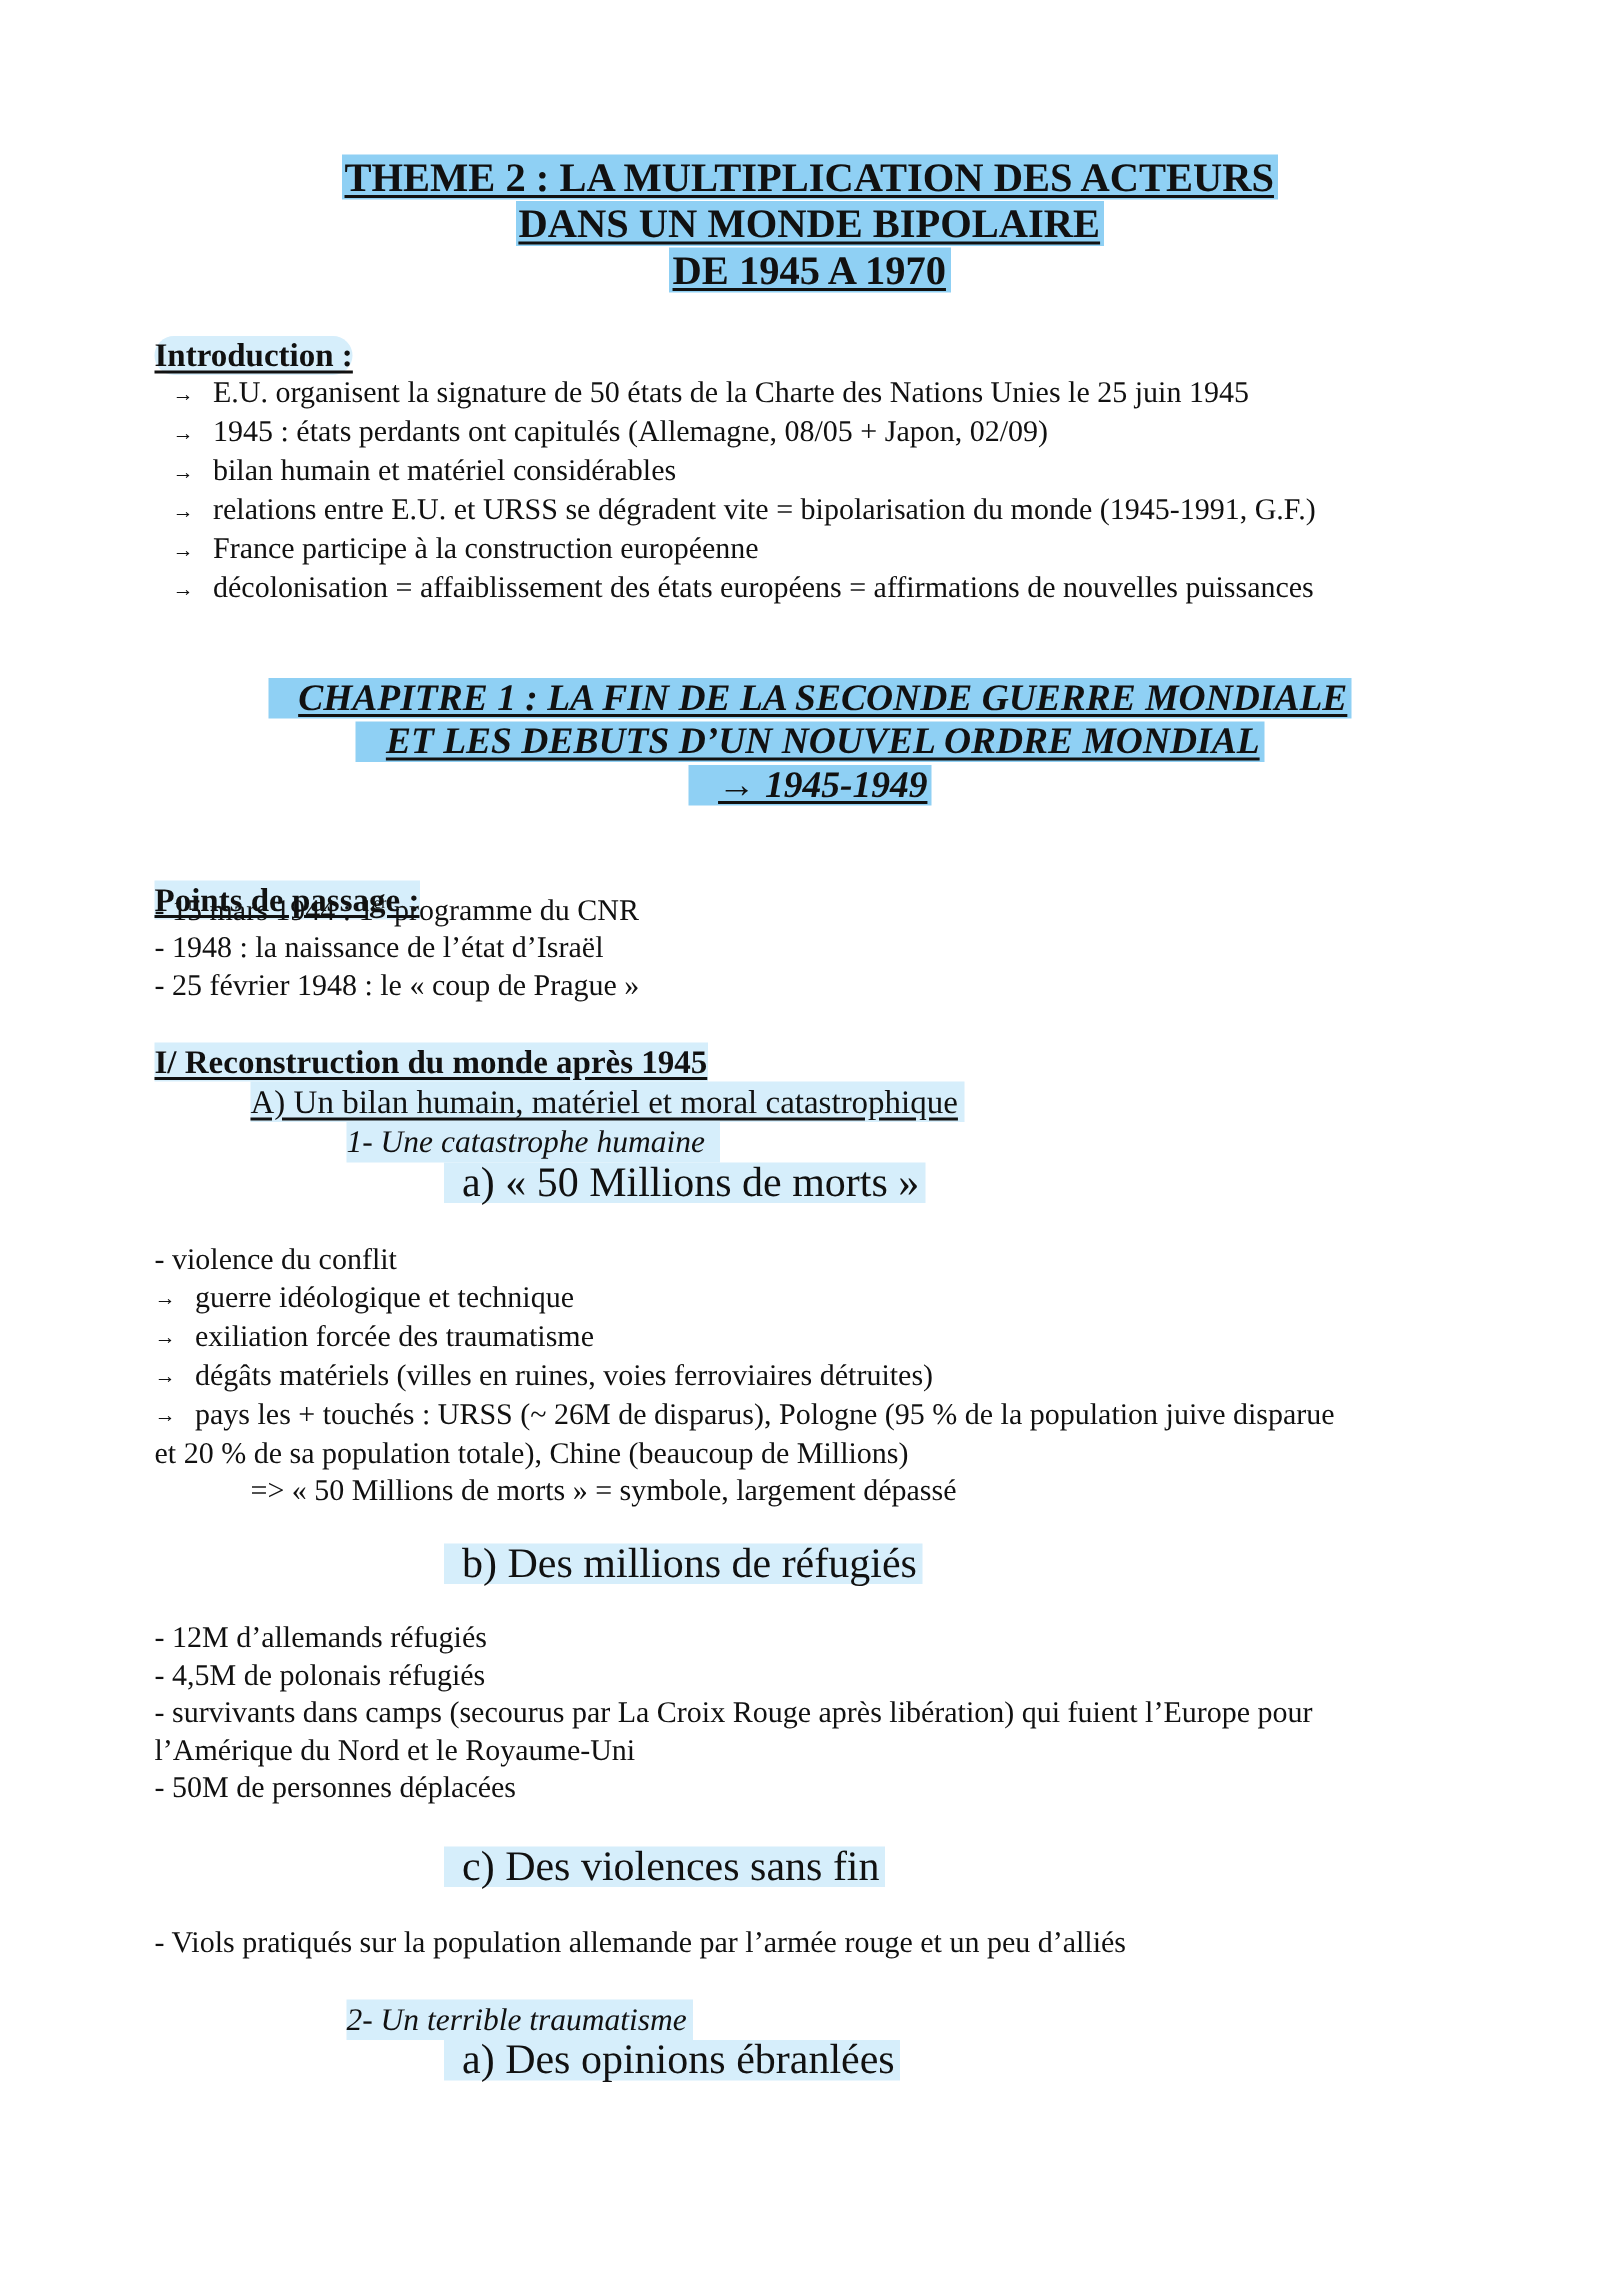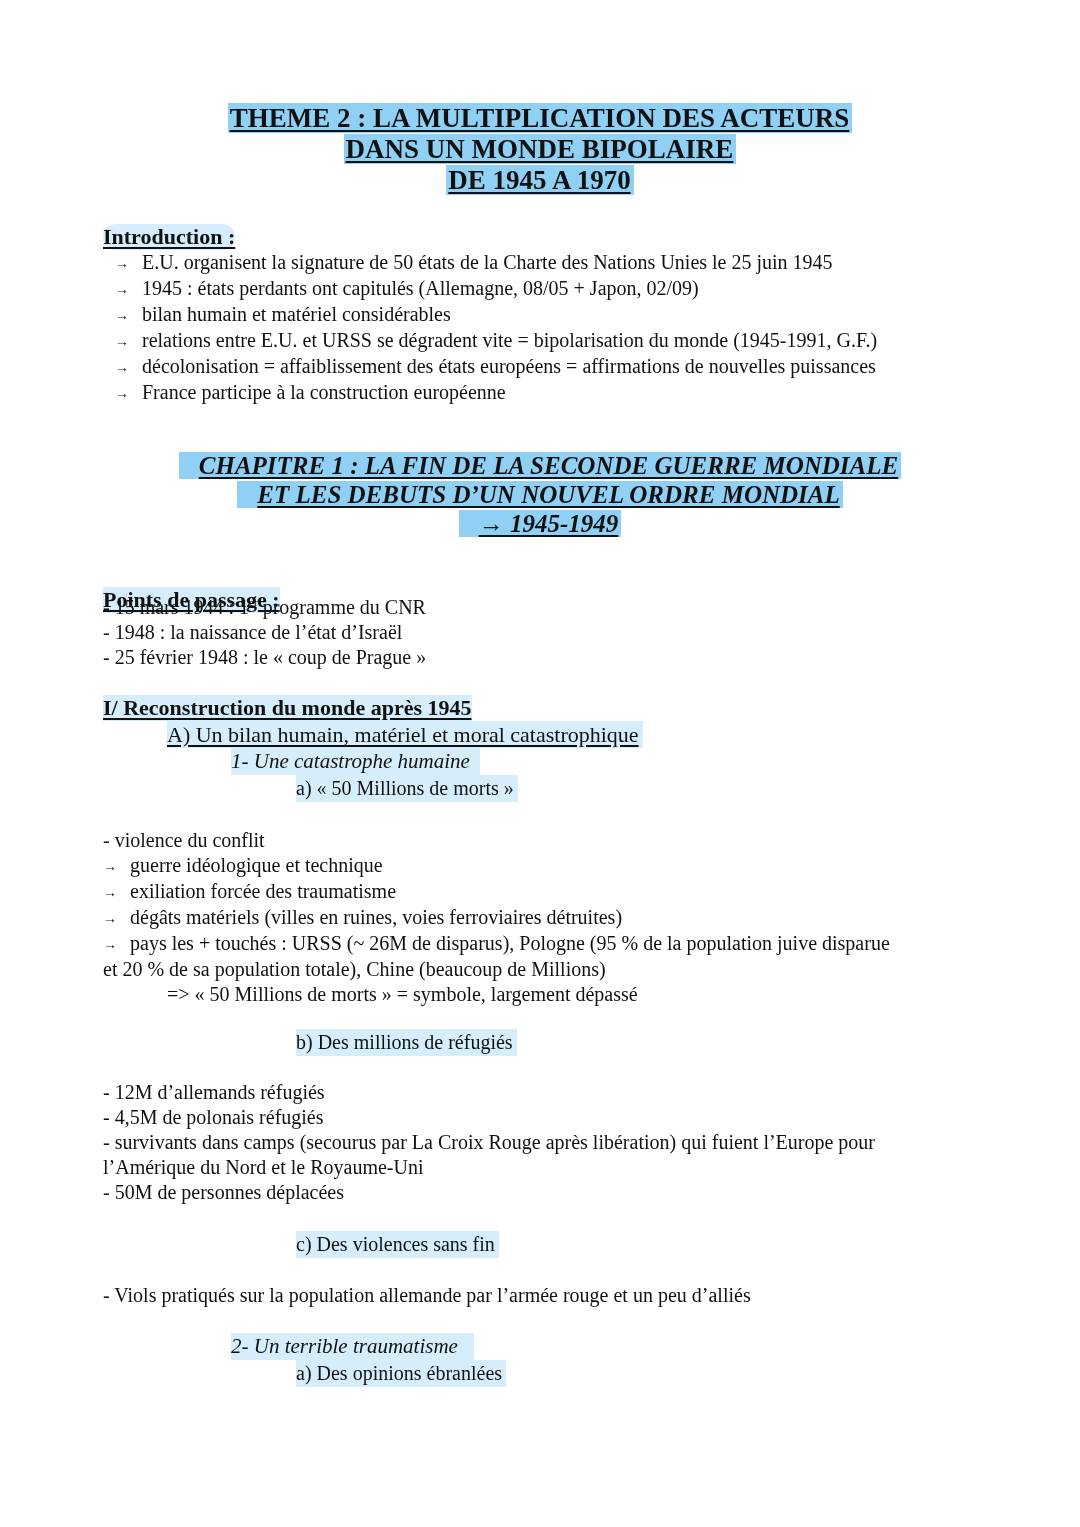--- a/index.html
+++ b/index.html
@@ -65,22 +65,23 @@
       line-height: 27px;
       text-decoration: underline;
       text-underline-offset: 3px;
     }
     .sub-1 {
       font-size: 21px;
       line-height: 27px;
       font-style: italic;
     }
     .sub-letter {
-      font-size: 20px;
+      font-size: 28px;
       line-height: 27px;
+      padding-left: 12px;
     }
     .arrow {
       display: inline-block;
       font-size: 14px;
       width: 27px;
       vertical-align: 1px;
     }
     sup { font-size: 11px; vertical-align: 8px; line-height: 0; }
   </style>
 </head>
@@ -94,22 +95,22 @@
     <div><span class="title-line hl-strong">DE 1945 A 1970</span></div>
   </div>
 
   <div class="abs section-head hl-light" style="left:103px; top:224px;border-radius:13px;">Introduction :</div>
 
   <div class="abs" style="left:103px; top:250px;margin-left:12px;">
     <div class="body-line"><span class="arrow">→</span><span>E.U. organisent la signature de 50 états de la Charte des Nations Unies le 25 juin 1945</span></div>
     <div class="body-line"><span class="arrow">→</span><span>1945 : états perdants ont capitulés (Allemagne, 08/05 + Japon, 02/09)</span></div>
     <div class="body-line"><span class="arrow">→</span><span>bilan humain et matériel considérables</span></div>
     <div class="body-line"><span class="arrow">→</span><span>relations entre E.U. et URSS se dégradent vite = bipolarisation du monde (1945-1991, G.F.)</span></div>
+    <div class="body-line"><span class="arrow">→</span><span>France participe à la construction européenne</span></div>
     <div class="body-line"><span class="arrow">→</span><span>décolonisation = affaiblissement des états européens = affirmations de nouvelles puissances</span></div>
-    <div class="body-line"><span class="arrow">→</span><span>France participe à la construction européenne</span></div>
   </div>
 
   <div class="center-wrap" style="top:451px;">
     <div><span class="chap-line hl-strong">CHAPITRE 1 : LA FIN DE LA SECONDE GUERRE MONDIALE</span></div>
     <div><span class="chap-line hl-strong">ET LES DEBUTS D’UN NOUVEL ORDRE MONDIAL</span></div>
     <div><span class="chap-line hl-strong">→ 1945-1949</span></div>
   </div>
 
   <div class="abs section-head hl-light" style="left:103px; top:569px;margin-top:18px;">Points de passage :</div>
 
@@ -146,17 +147,17 @@
     <div class="body-line">l’Amérique du Nord et le Royaume-Uni</div>
     <div class="body-line">- 50M de personnes déplacées</div>
   </div>
 
   <div class="abs sub-letter hl-light" style="left:296px; top:1231px; padding-right:4px;">c) Des violences sans fin</div>
 
   <div class="abs" style="left:103px; top:1283px;">
     <div class="body-line">- Viols pratiqués sur la population allemande par l’armée rouge et un peu d’alliés</div>
   </div>
 
-  <div class="abs sub-1 hl-light" style="left:231px; top:1333px; padding-right:16px;">2- Un terrible traumatisme</div>
+  <div class="abs sub-1 hl-light" style="left:231px; top:1333px; padding-right:4px;">2- Un terrible traumatisme</div>
 
   <div class="abs sub-letter hl-light" style="left:296px; top:1360px; padding-right:4px;">a) Des opinions ébranlées</div>
 
 </div>
 
 </body></html>

